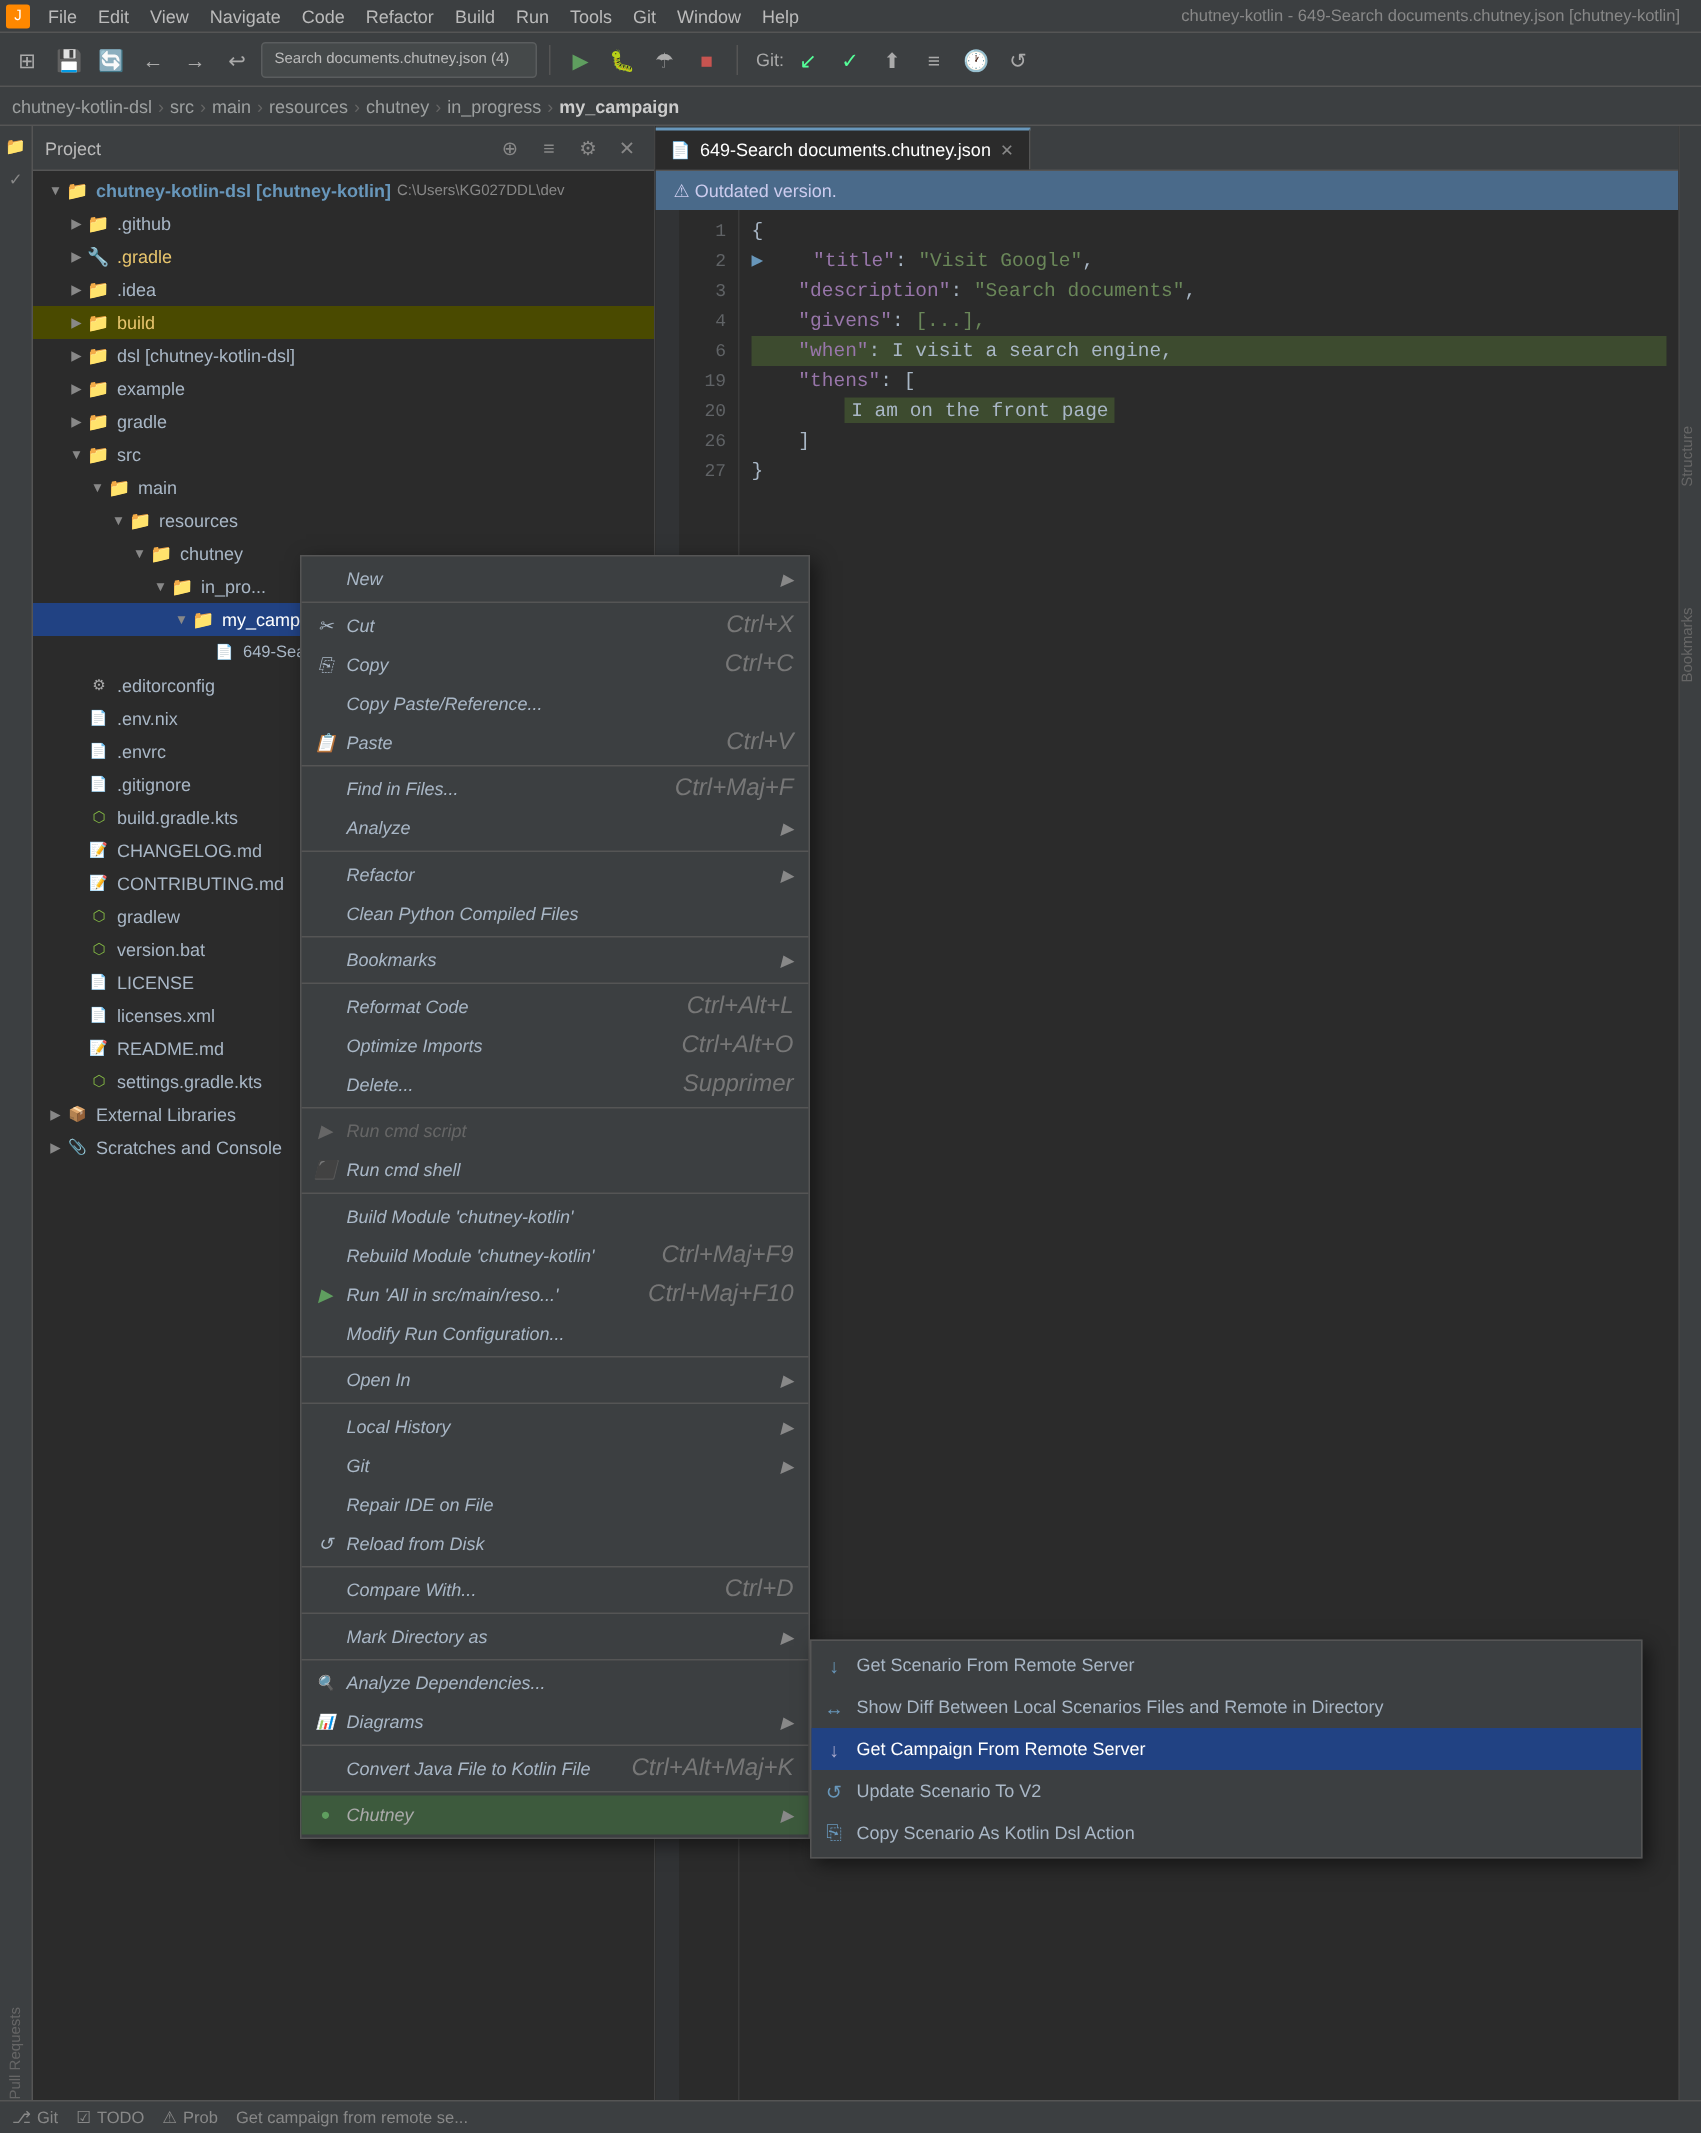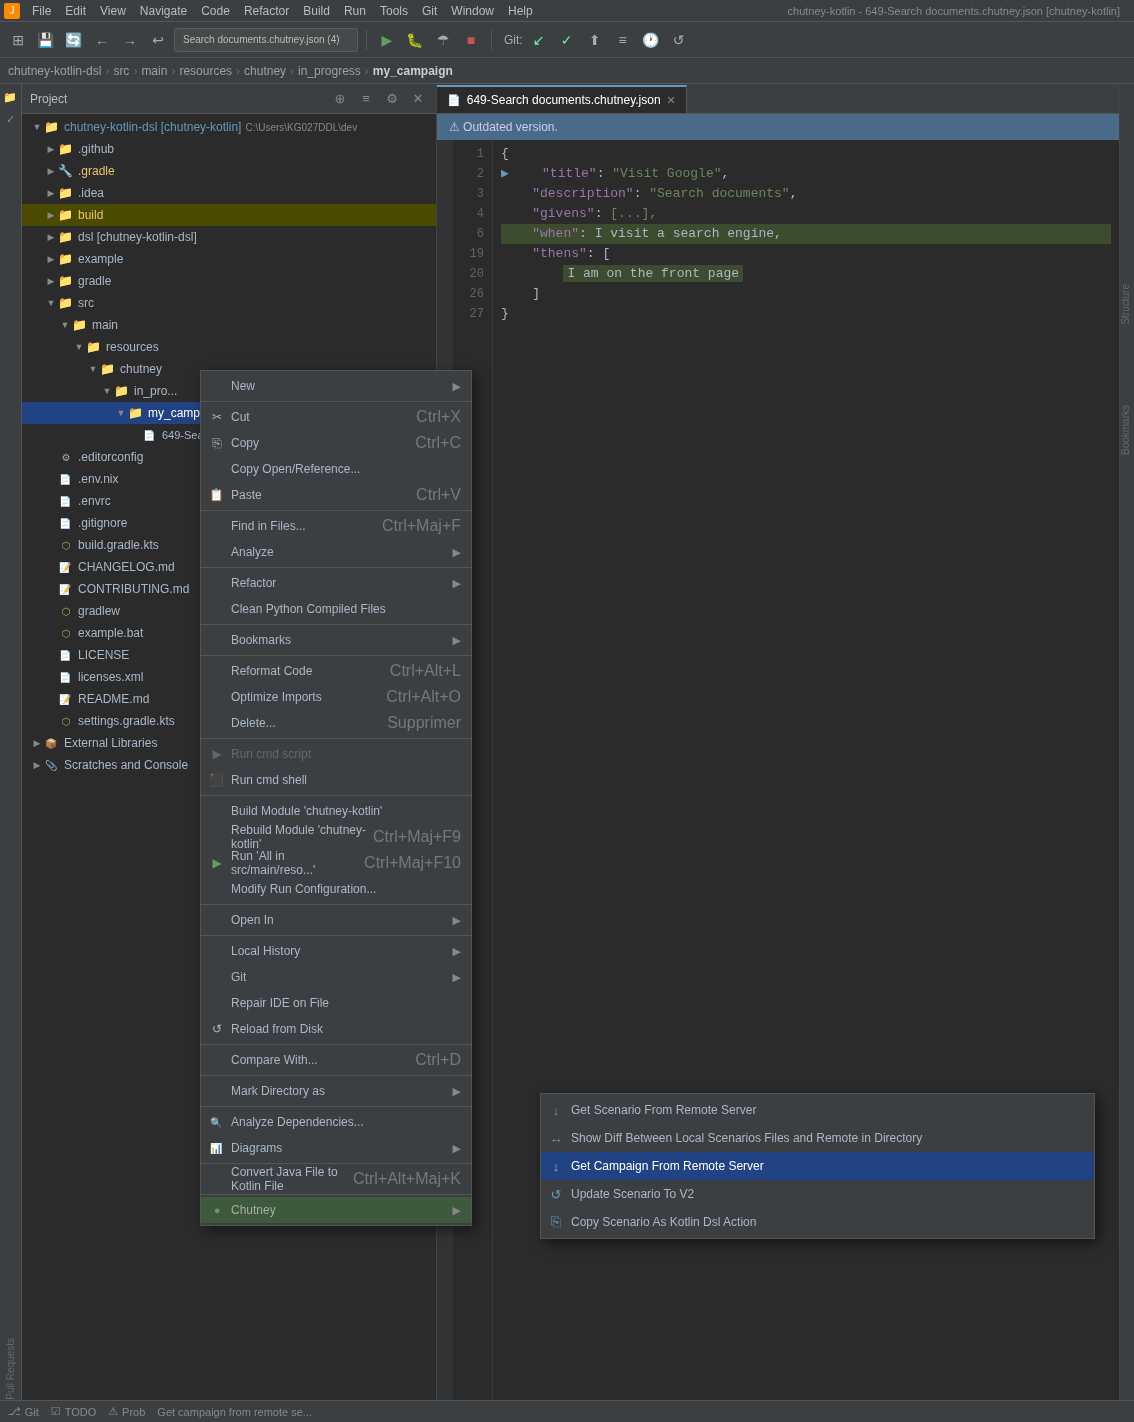--- a/index.html
+++ b/index.html
@@ -187,21 +187,21 @@
       justify-content: center;
       font-size: 12px;
       flex-shrink: 0;
     }
     .tree-label {
       font-size: 12px;
       color: #a9b7c6;
     }
     .tree-label.gradle { color: #e8c56d; }
     .tree-label.build { color: #e8c56d; }
-    .tree-label.blue-bold { color: #6897bb; font-weight: normal; }
+    .tree-label.blue-bold { color: #6897bb; font-weight: bold; }
     .tree-label.gray { color: #888; text-align: right; }
 
     
     .editor-area {
       flex: 1;
       display: flex;
       flex-direction: column;
       background: #2b2b2b;
       overflow: hidden;
     }
@@ -278,26 +278,27 @@
       background: #313335;
       padding: 4px 0;
     }
     .gutter div { height: 20px; line-height: 20px; font-size: 10px; color: #888; text-align: center; }
 
     
     .context-menu {
       position: absolute;
       top: 370px;
       left: 200px;
-      width: 272px;
+      width: 340px;
       background: #3c3f41;
       border: 1px solid #555;
       box-shadow: 4px 4px 12px rgba(0,0,0,0.5);
       z-index: 100;
       padding: 2px 0;
+      font-style: italic;
     }
     .ctx-item {
       height: 26px;
       display: flex;
       align-items: center;
       padding: 0 10px 0 30px;
       cursor: pointer;
       position: relative;
       color: #a9b7c6;
       font-size: 12px;
@@ -629,21 +630,21 @@
         <div class="tree-indent" style="width:18px"></div>
         <div class="tree-arrow" style="opacity:0;">▶</div>
         <div class="tree-icon" style="font-size:10px;color:#84ba44;">⬡</div>
         <span class="tree-label">gradlew</span>
       </div>
 
       <div class="tree-item">
         <div class="tree-indent" style="width:18px"></div>
         <div class="tree-arrow" style="opacity:0;">▶</div>
         <div class="tree-icon" style="font-size:10px;color:#84ba44;">⬡</div>
-        <span class="tree-label">example.bat</span>
+        <span class="tree-label">version.bat</span>
       </div>
 
       <div class="tree-item">
         <div class="tree-indent" style="width:18px"></div>
         <div class="tree-arrow" style="opacity:0;">▶</div>
         <div class="tree-icon" style="font-size:10px;color:#888;">📄</div>
         <span class="tree-label">LICENSE</span>
       </div>
 
       <div class="tree-item">
@@ -750,21 +751,21 @@
     <span>Cut</span>
     <span class="ctx-shortcut">Ctrl+X</span>
   </div>
   <div class="ctx-item">
     <span class="ctx-icon">⎘</span>
     <span>Copy</span>
     <span class="ctx-shortcut">Ctrl+C</span>
   </div>
   <div class="ctx-item">
     <span class="ctx-icon"></span>
-    <span>Copy Open/Reference...</span>
+    <span>Copy Paste/Reference...</span>
   </div>
   <div class="ctx-item">
     <span class="ctx-icon">📋</span>
     <span>Paste</span>
     <span class="ctx-shortcut">Ctrl+V</span>
   </div>
   <div class="ctx-separator"></div>
   <div class="ctx-item">
     <span>Find in Files...</span>
     <span class="ctx-shortcut">Ctrl+Maj+F</span>

